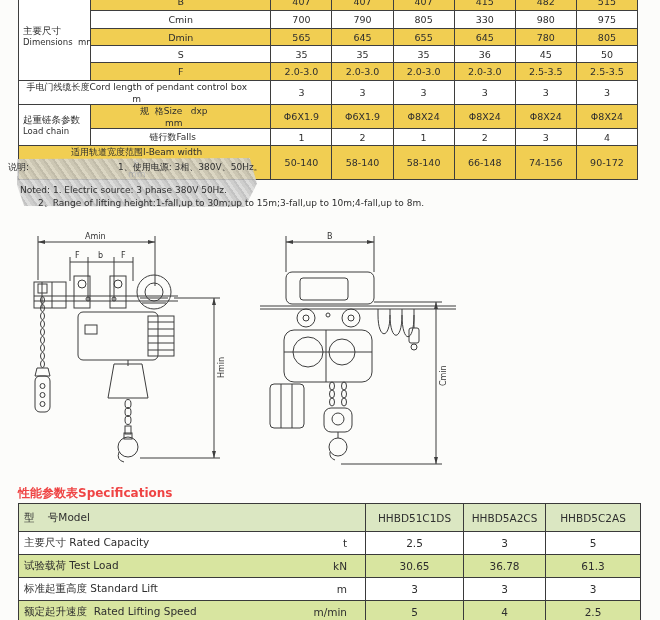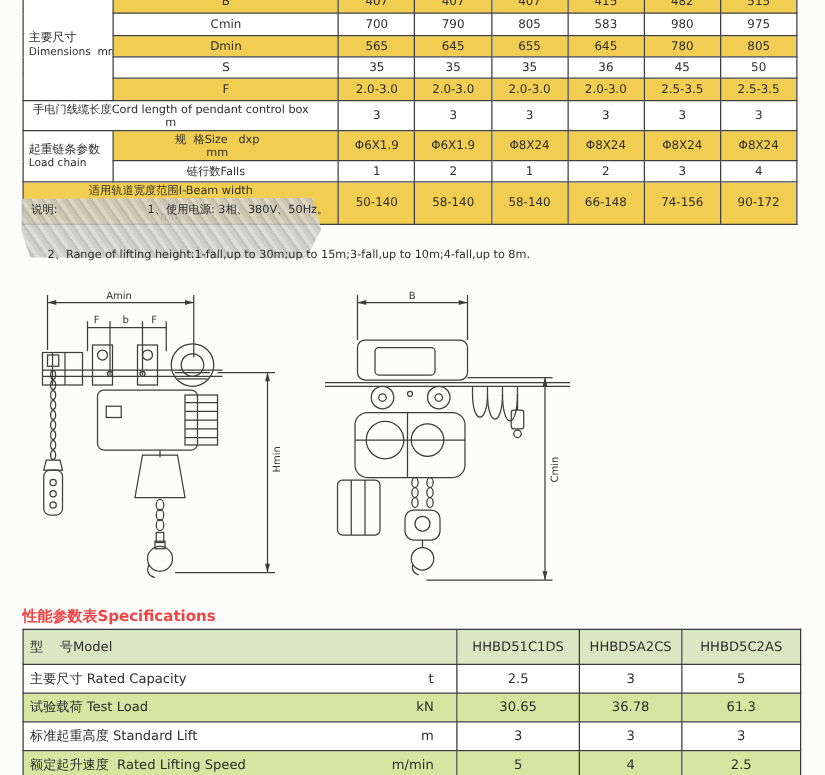--- a/index.html
+++ b/index.html
@@ -80,21 +80,21 @@
     <td class="yl">407</td>
     <td class="yl">415</td>
     <td class="yl">482</td>
     <td class="yl">515</td>
   </tr>
   <tr class="r18">
     <td>Cmin</td>
     <td>700</td>
     <td>790</td>
     <td>805</td>
-    <td>583</td>
+    <td>330</td>
     <td>980</td>
     <td>975</td>
   </tr>
   <tr class="r17">
     <td class="yl">Dmin</td>
     <td class="yl">565</td>
     <td class="yl">645</td>
     <td class="yl">655</td>
     <td class="yl">645</td>
     <td class="yl">780</td>
@@ -176,22 +176,23 @@
     <td class="yl">58-140</td>
     <td class="yl">66-148</td>
     <td class="yl">74-156</td>
     <td class="yl">90-172</td>
   </tr>
 </tbody>
   </table>
 
 <div class="notes">
   <div class="hatch"></div>
-  <div class="note-line" style="left:25px;top:5px;">说明:</div>
+  <div class="note-line" style="left:8px;top:5px;">说明:</div>
   <div class="note-line" style="left:118px;top:5px;">1、使用电源: 3相、380V、50Hz。</div>
+  <div class="note-line" style="left:20px;top:29px;">Noted: 1. Electric source: 3 phase 380V 50Hz.</div>
   <div class="note-line" style="left:38px;top:41px;">2、Range of lifting height:1-fall,up to 30m;up to 15m;3-fall,up to 10m;4-fall,up to 8m.</div>
 </div>
 
 <svg class="drw" style="left:28px;top:226px;" width="225" height="248" viewBox="0 0 225 248" fill="none" stroke="#3d3d3d" stroke-width="1">
 
   <line x1="10" y1="10" x2="10" y2="54"></line>
     <line x1="127" y1="10" x2="127" y2="60"></line>
   <line x1="10" y1="16" x2="127" y2="16"></line>
   <polygon points="10,16 17,14 17,18" fill="#3d3d3d" stroke="none"></polygon>
   <polygon points="127,16 120,14 120,18" fill="#3d3d3d" stroke="none"></polygon>

